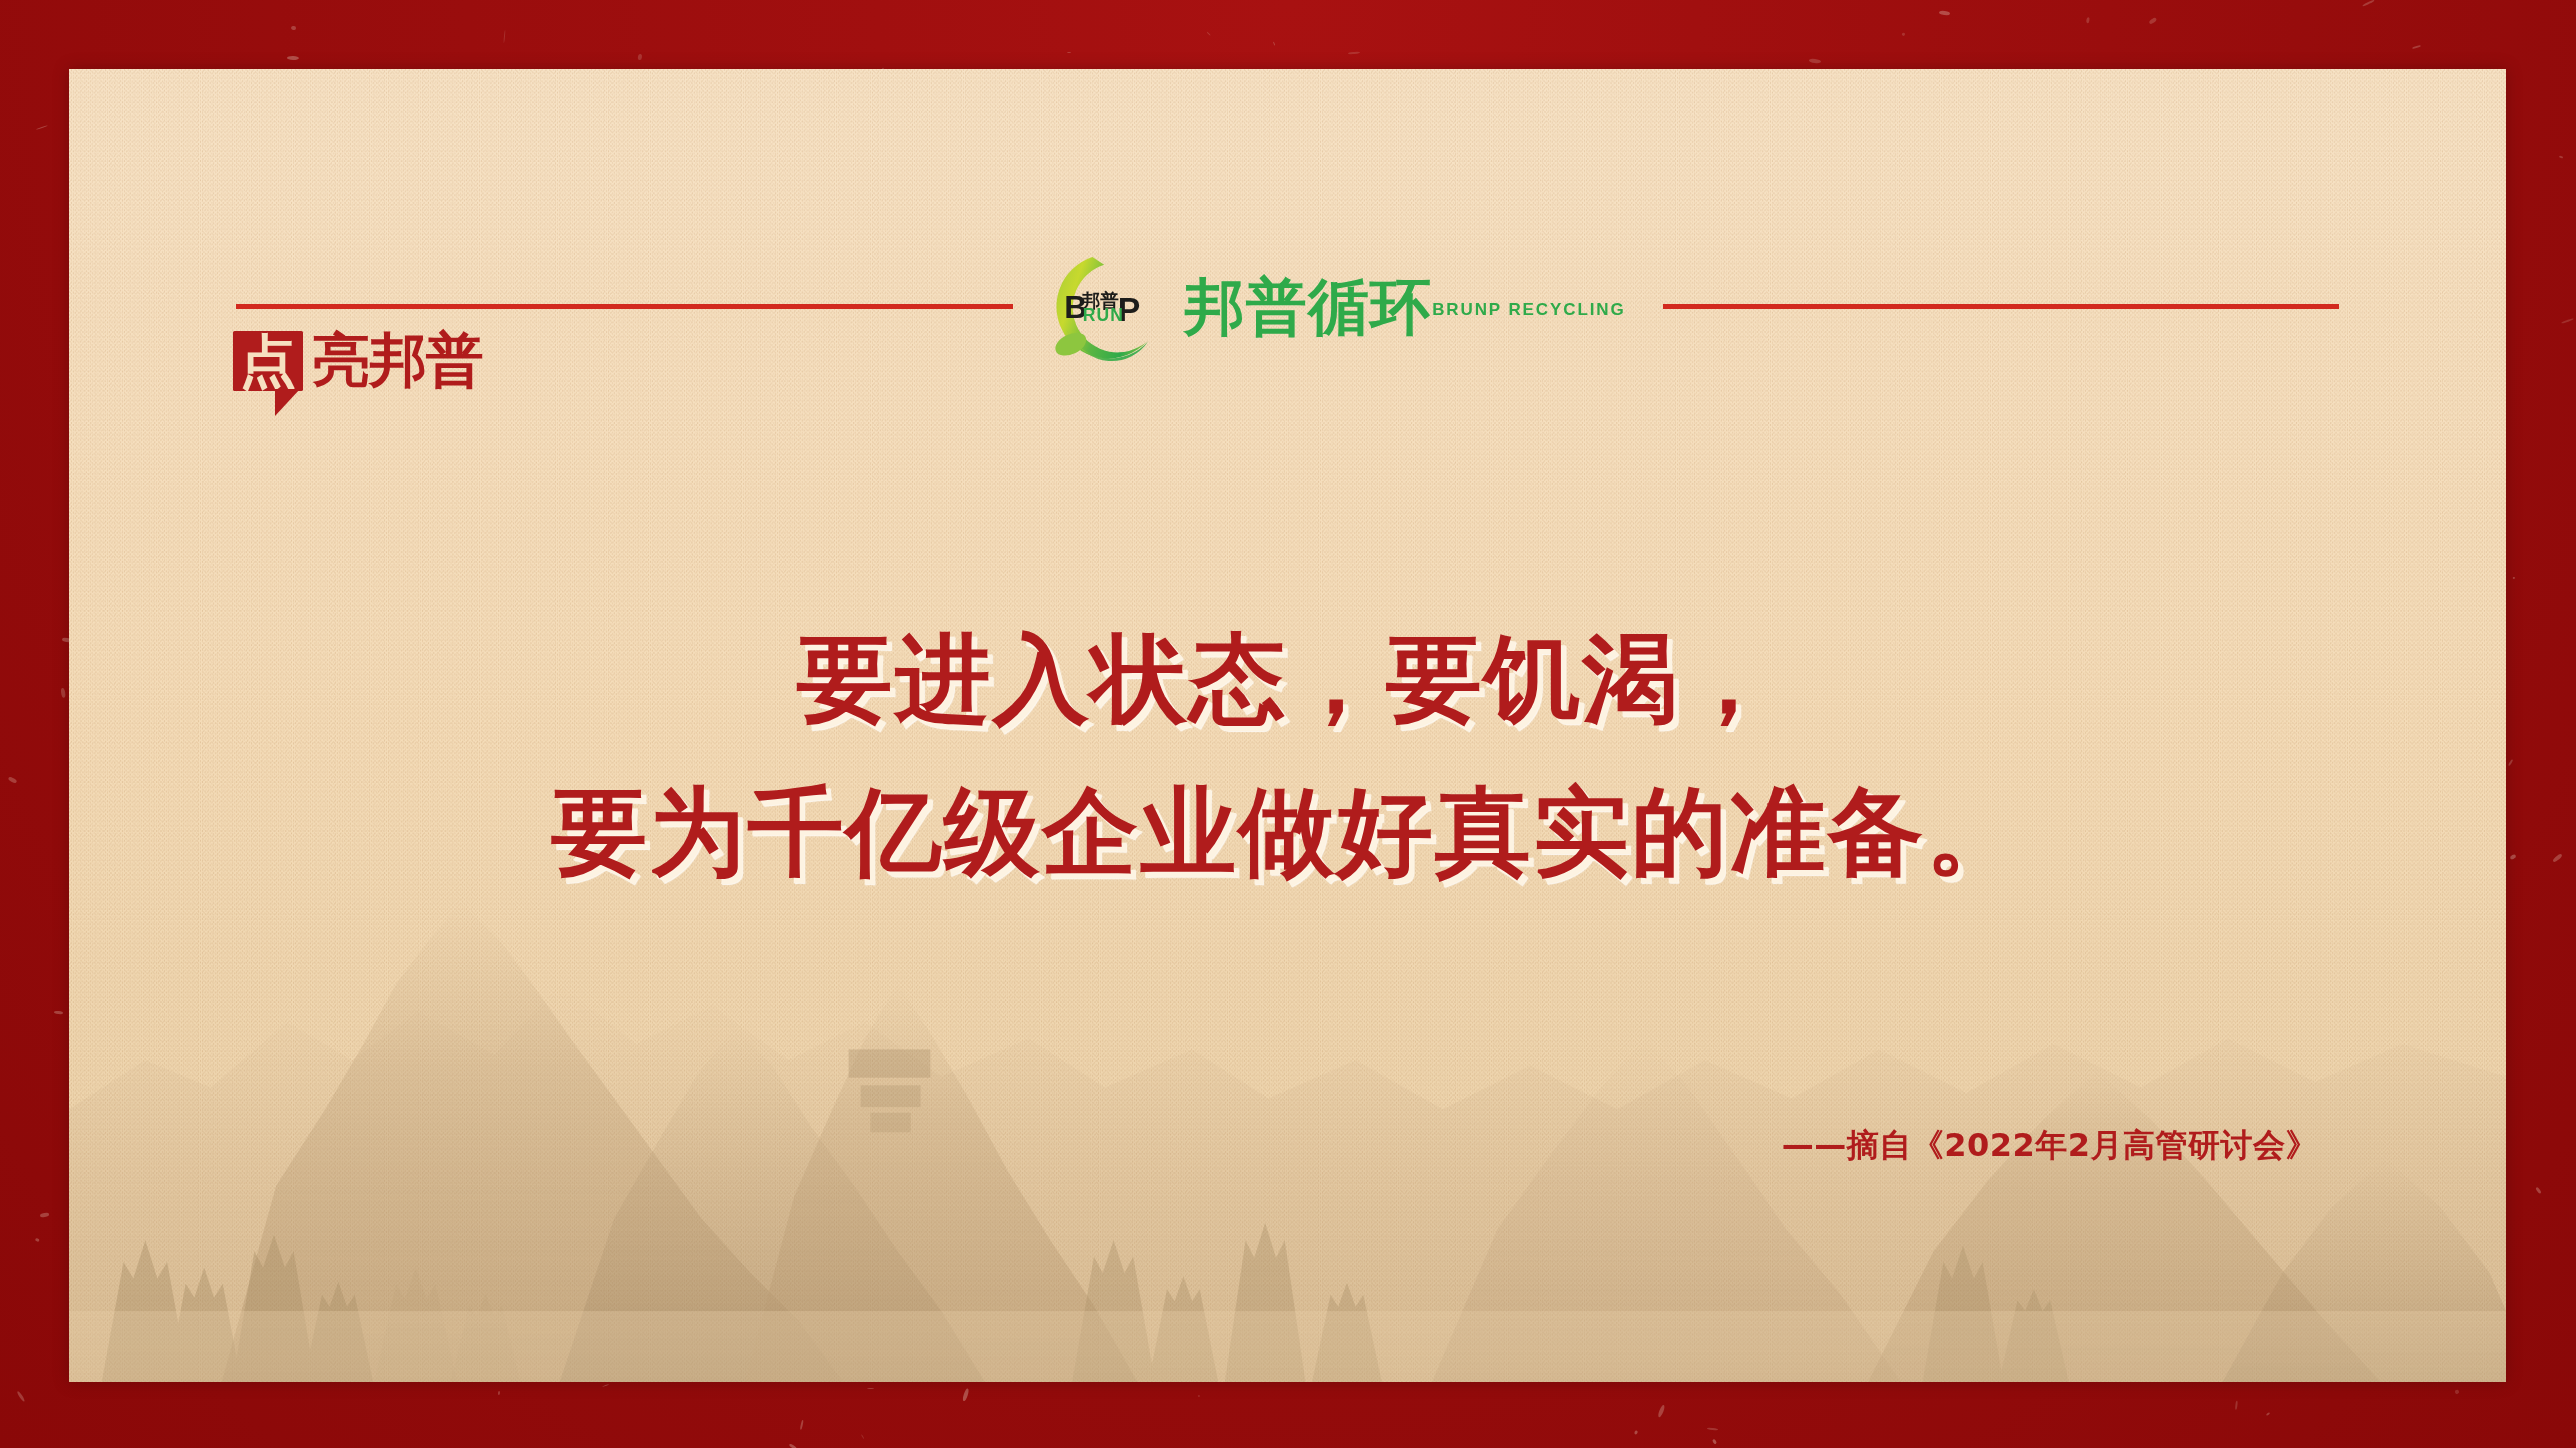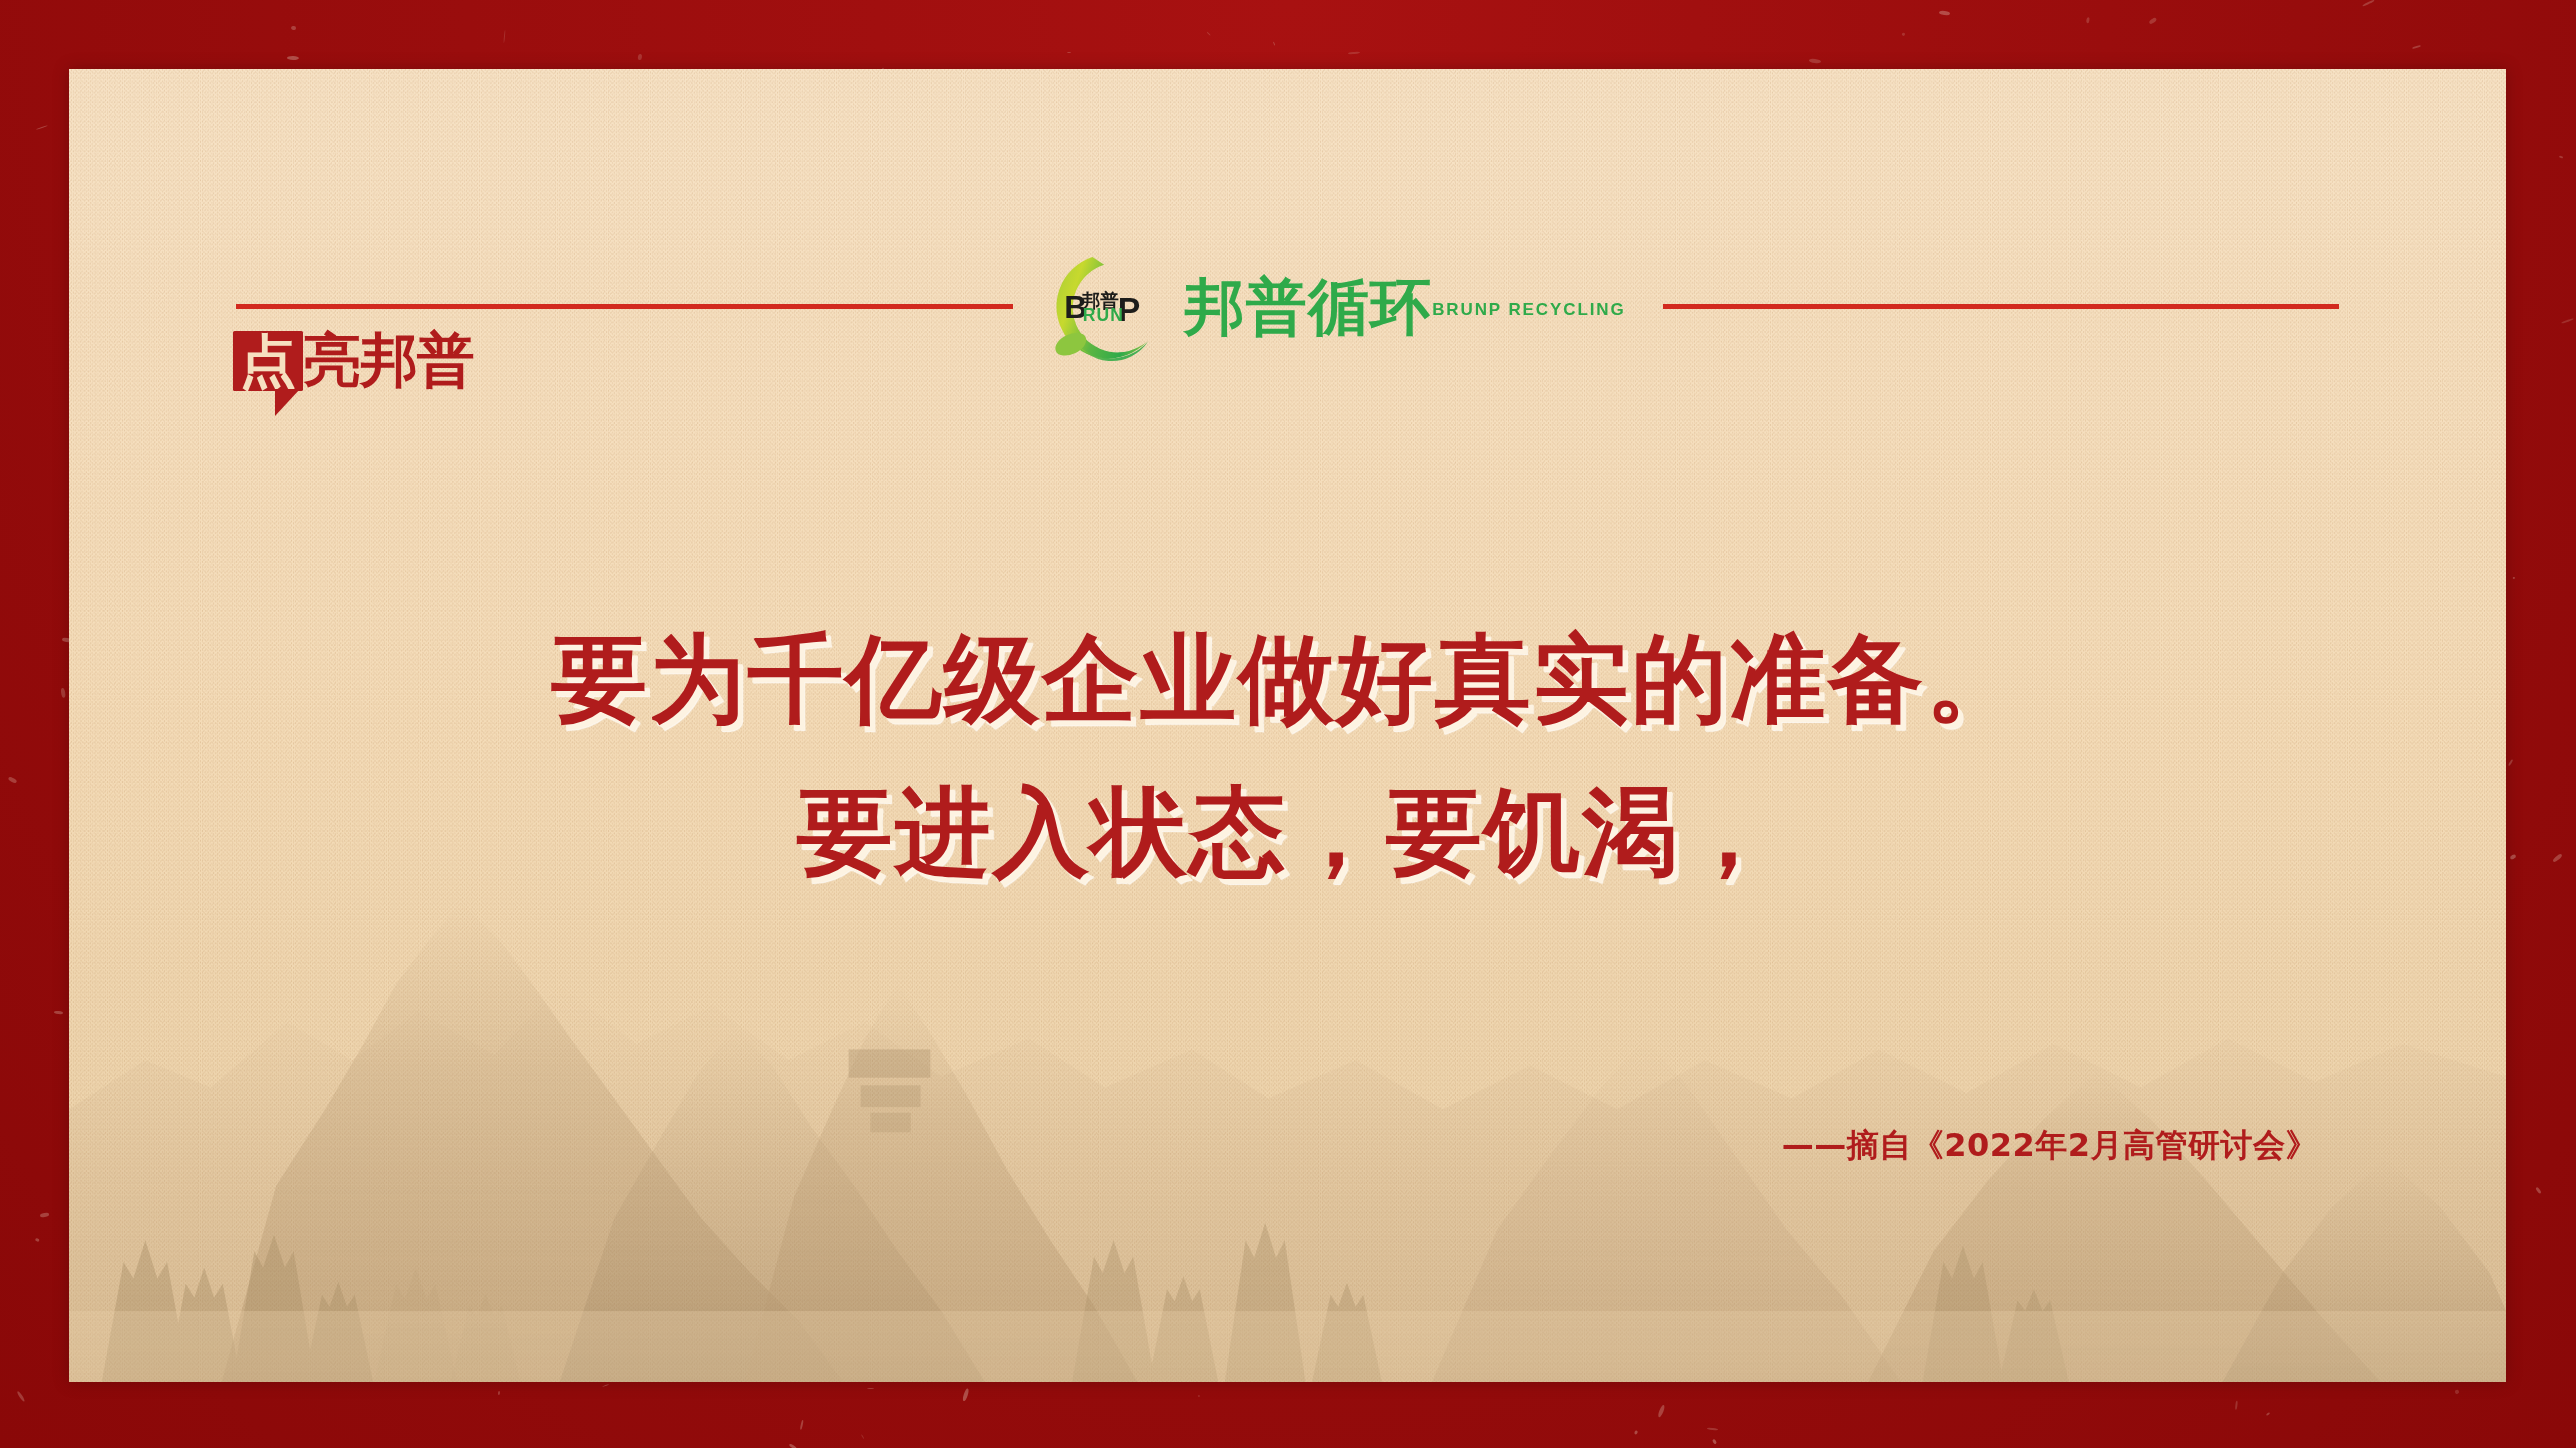--- a/index.html
+++ b/index.html
@@ -170,21 +170,21 @@
     bottom: -25px;
     width: 0; height: 0;
     border-left: 25px solid #b01c1c;
     border-bottom: 27px solid transparent;
   }
   #badge-text {
     font-size: 58px;
     font-weight: 700;
     color: #b01c1c;
     line-height: 59px;
-    margin-left: 0;
+    margin-left: 9px;
     letter-spacing: -1.1px;
     font-family: "DejaVu Sans", "Liberation Sans", sans-serif;
   }
 
   
   #quote {
     position: absolute;
     left: 0;
     top: 534px;
     width: 100%;
@@ -384,21 +384,21 @@
 
     <div id="badge">
       <div id="badge-bubble">
         <span class="glyph">点</span>
         <span class="tail"></span>
       </div>
       <div id="badge-text">亮邦普</div>
     </div>
 
     <div id="quote">
+      <div class="quote-line">要进入状态，要饥渴，</div>
       <div class="quote-line">要为千亿级企业做好真实的准备。</div>
-      <div class="quote-line">要进入状态，要饥渴，</div>
     </div>
 
     <div id="attribution">——摘自《2022年2月高管研讨会》</div>
 
   </div>
 </div>
 
 
 </body></html>

